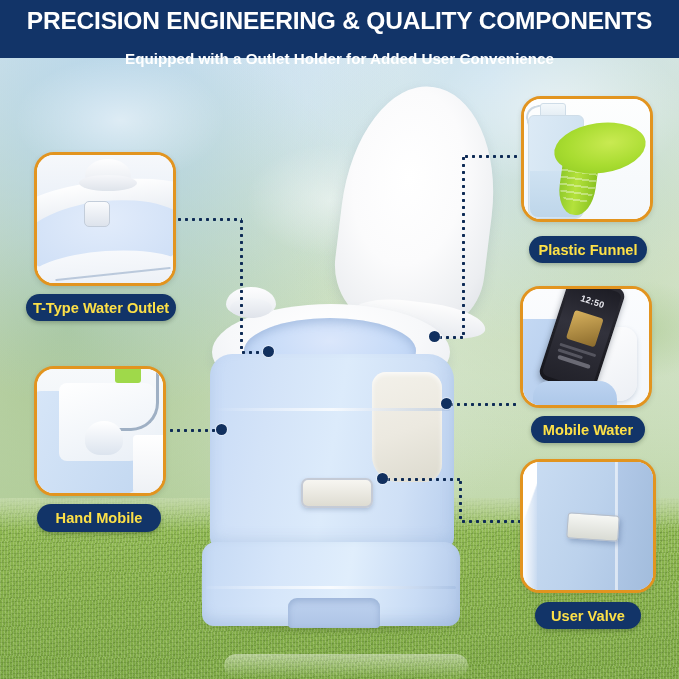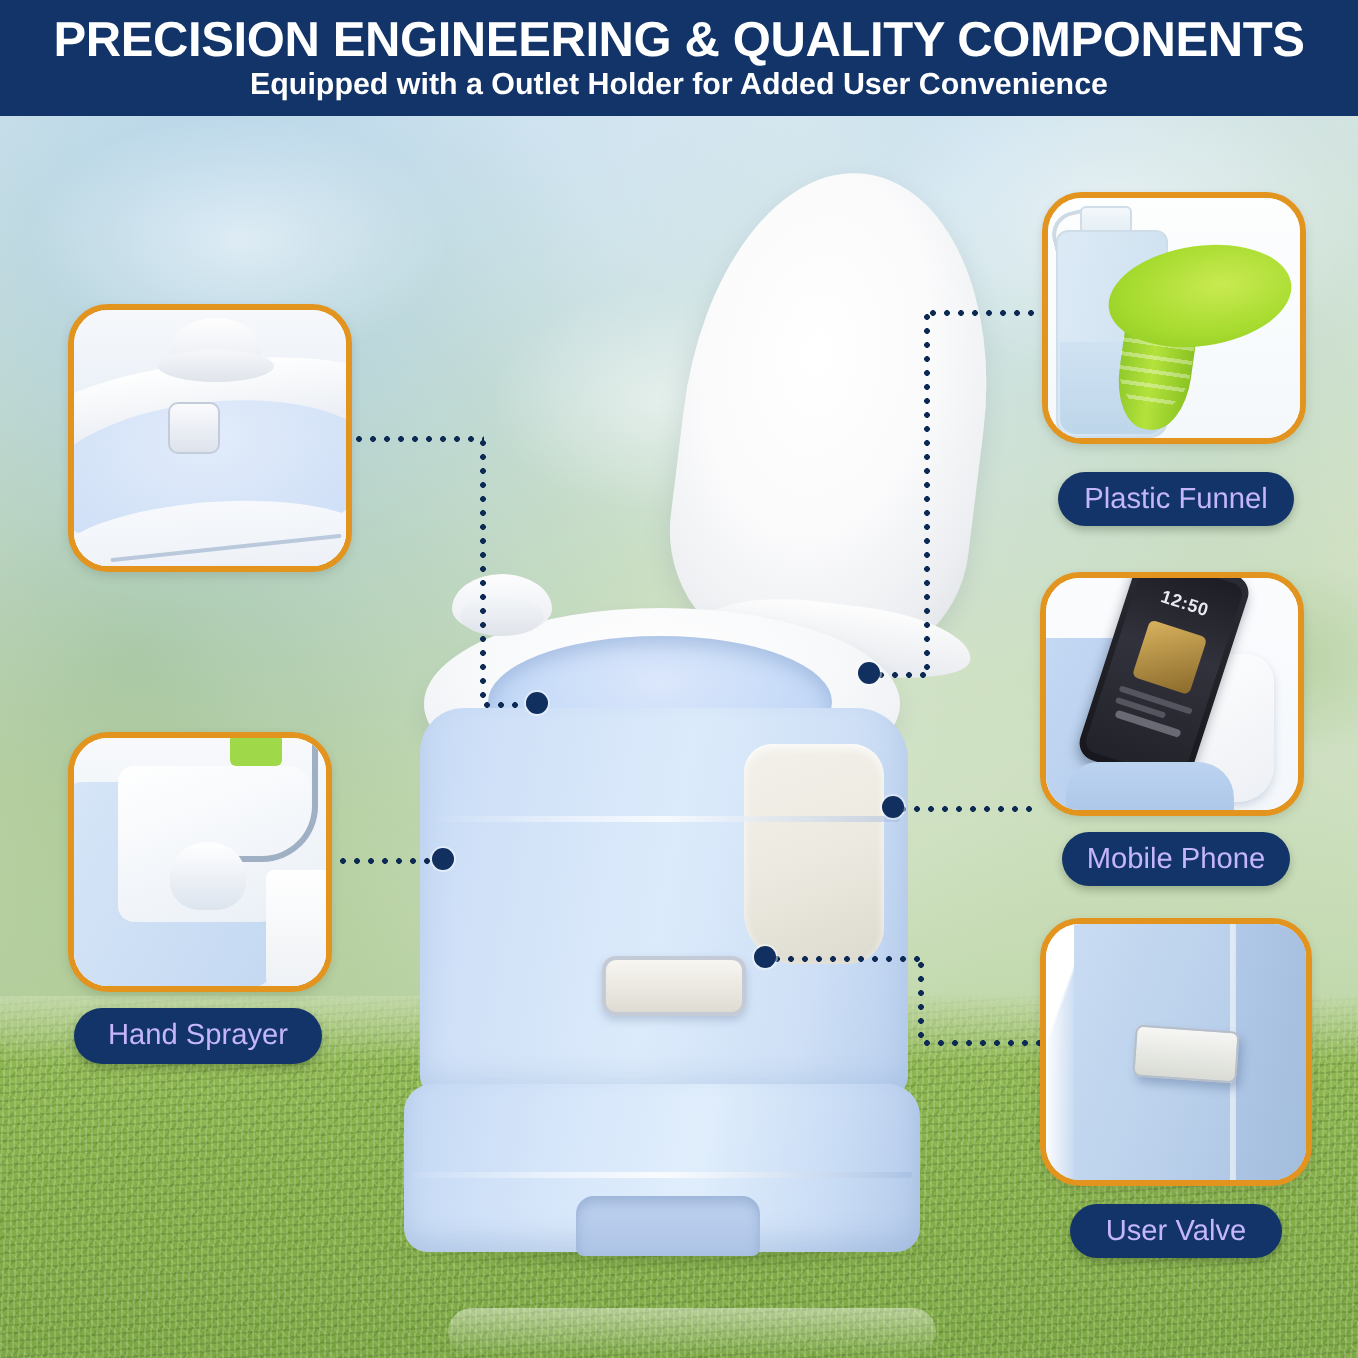--- a/index.html
+++ b/index.html
@@ -51,21 +51,21 @@
   }
 
   
   .header{
     position:absolute;left:0;top:0;width:679px;height:58px;
     background:#123468;color:#fff;text-align:center;
     display:flex;flex-direction:column;align-items:center;justify-content:center;
     box-sizing:border-box;padding-top:1px;
   }
   .header h1{
-    margin:0;font-size:24.5px;font-weight:bold;letter-spacing:-.2px;
+    margin:16px;font-size:24.5px;font-weight:bold;letter-spacing:-.2px;
     line-height:1.05;white-space:nowrap;
   }
   .header h2{
     margin:2px 0 0 0;font-size:15.2px;font-weight:bold;line-height:1.05;
     white-space:nowrap;
   }
 
   
   .product{position:absolute;left:196px;top:86px;width:290px;height:540px;}
 
@@ -161,22 +161,22 @@
   
   .callout{position:absolute;}
   .thumb{
     position:absolute;left:0;top:0;
     border:3px solid #e2941f;border-radius:20px;
     background:#fff;overflow:hidden;box-sizing:border-box;
     box-shadow:0 2px 5px rgba(70,85,60,.18);
   }
   .pill{
     position:absolute;
-    background:#123468;color:#c4b5fd;border-radius:999px;
-    font-size:14.6px;font-weight:normal;
+    background:#123468;color:#fde047;border-radius:999px;
+    font-size:14.6px;font-weight:bold;
     display:flex;align-items:center;justify-content:center;
     white-space:nowrap;
     box-shadow:0 2px 4px rgba(30,45,20,.28);
     box-sizing:border-box;padding:0 16px;
   }
 
   
   .dot-h{position:absolute;height:3px;
     background-image:radial-gradient(circle, #0d2a55 1.4px, rgba(0,0,0,0) 1.5px);
     background-size:7px 3px;background-repeat:repeat-x;}
@@ -341,35 +341,36 @@
         <div class="a1-rim"></div>
         <div class="a1-bowl"></div>
         <div class="a1-cap"></div>
         <div class="a1-cap2"></div>
         <div class="a1-outlet"></div>
         <div class="a1-low"></div>
         <div class="a1-ln"></div>
       </div>
     </div>
   </div>
+  <div class="pill" style="left:26px;top:294px;width:150px;height:27px;">T-Type Water Outlet</div>
 
   <div class="callout" style="left:34px;top:366px;">
     <div class="thumb" style="width:132px;height:130px;">
       <div class="art">
         <div class="a2-bg"></div>
         <div class="a2-body"></div>
         <div class="a2-white"></div>
         <div class="a2-hose"></div>
         <div class="a2-green"></div>
         <div class="a2-noz"></div>
         <div class="a2-plate"></div>
       </div>
     </div>
   </div>
-  <div class="pill" style="left:37px;top:504px;width:124px;height:28px;">Hand Sprayer</div>
+  <div class="pill" style="left:37px;top:504px;width:124px;height:28px;">Hand Mobile</div>
 
   <div class="callout" style="left:521px;top:96px;">
     <div class="thumb" style="width:132px;height:126px;">
       <div class="art">
         <div class="a3-bg"></div>
         <div class="a3-clip"></div>
         <div class="a3-neck"></div>
         <div class="a3-bottle"></div>
         <div class="a3-water"></div>
         <div class="a3-stem"></div>
@@ -392,21 +393,21 @@
             <div class="a4-album"></div>
             <div class="a4-bar" style="top:66px;"></div>
             <div class="a4-bar" style="top:72px;width:26px;"></div>
             <div class="a4-ctl"></div>
           </div>
         </div>
         <div class="a4-blue2"></div>
       </div>
     </div>
   </div>
-  <div class="pill" style="left:531px;top:416px;width:114px;height:27px;">Mobile Phone</div>
+  <div class="pill" style="left:531px;top:416px;width:114px;height:27px;">Mobile Water</div>
 
   <div class="callout" style="left:520px;top:459px;">
     <div class="thumb" style="width:136px;height:134px;">
       <div class="art">
         <div class="a5-bg"></div>
         <div class="a5-panel"></div>
         <div class="a5-edge"></div>
         <div class="a5-seam"></div>
         <div class="a5-valve"></div>
         <div class="a5-hl"></div>

